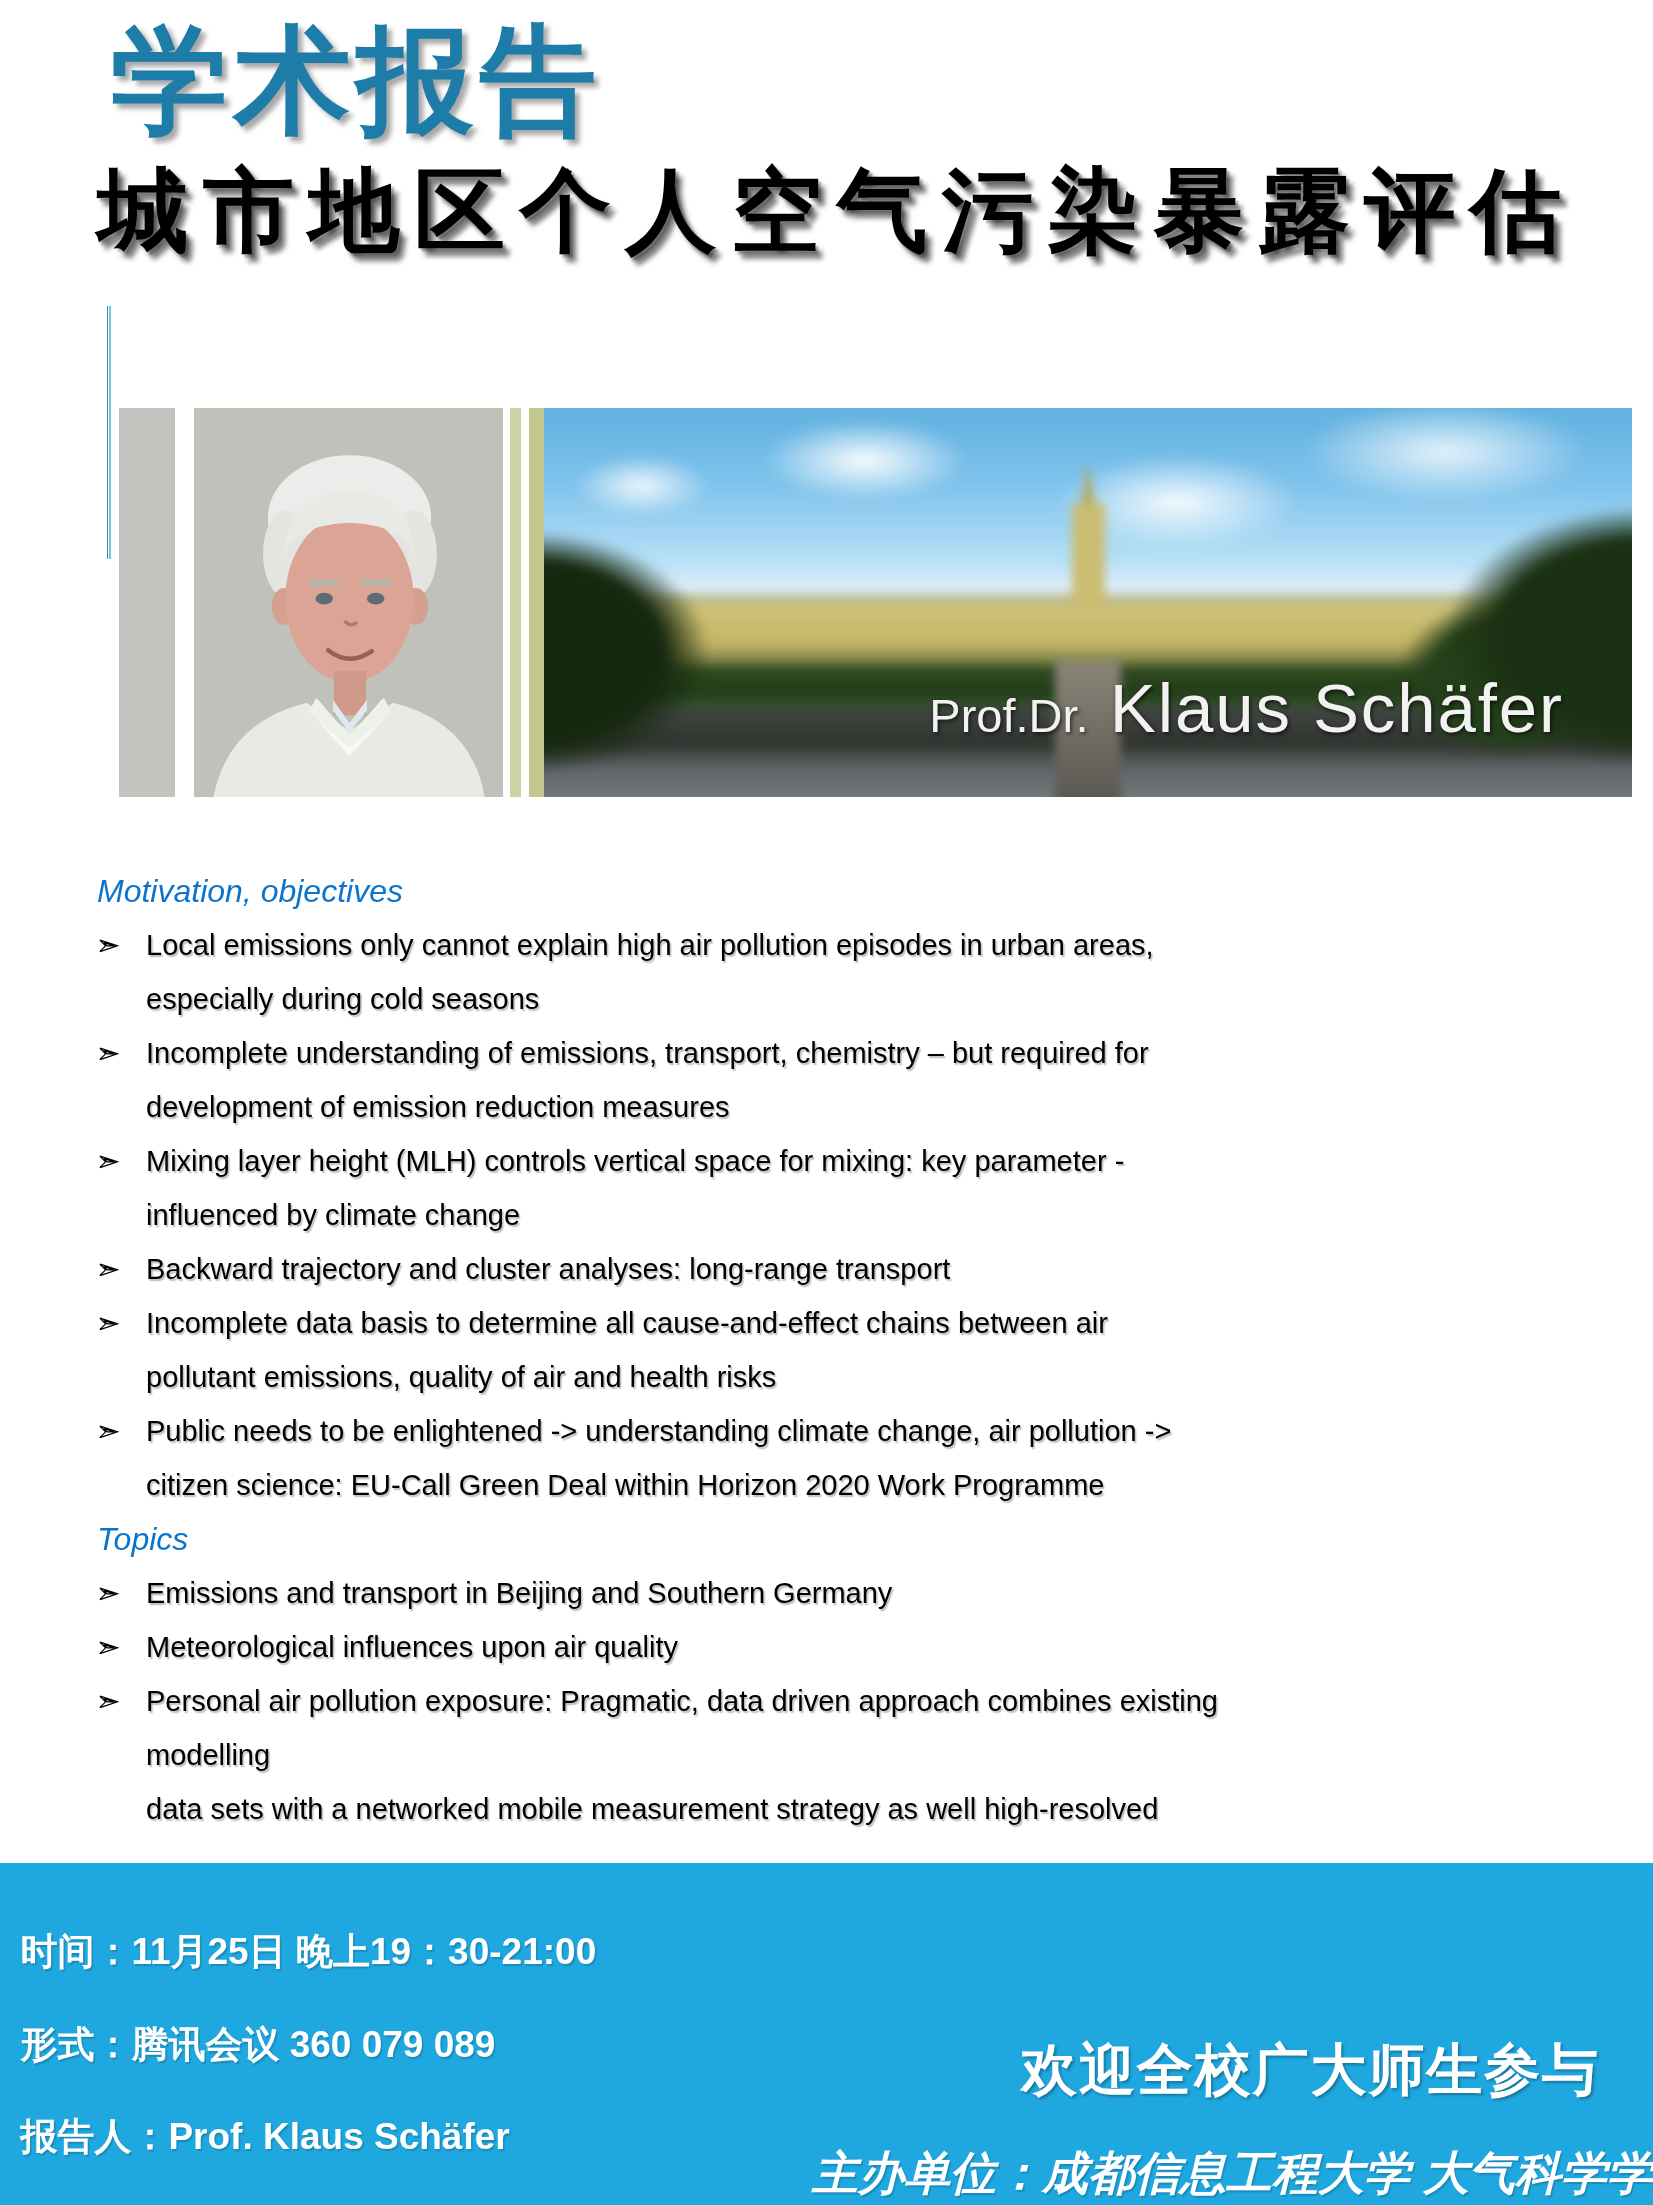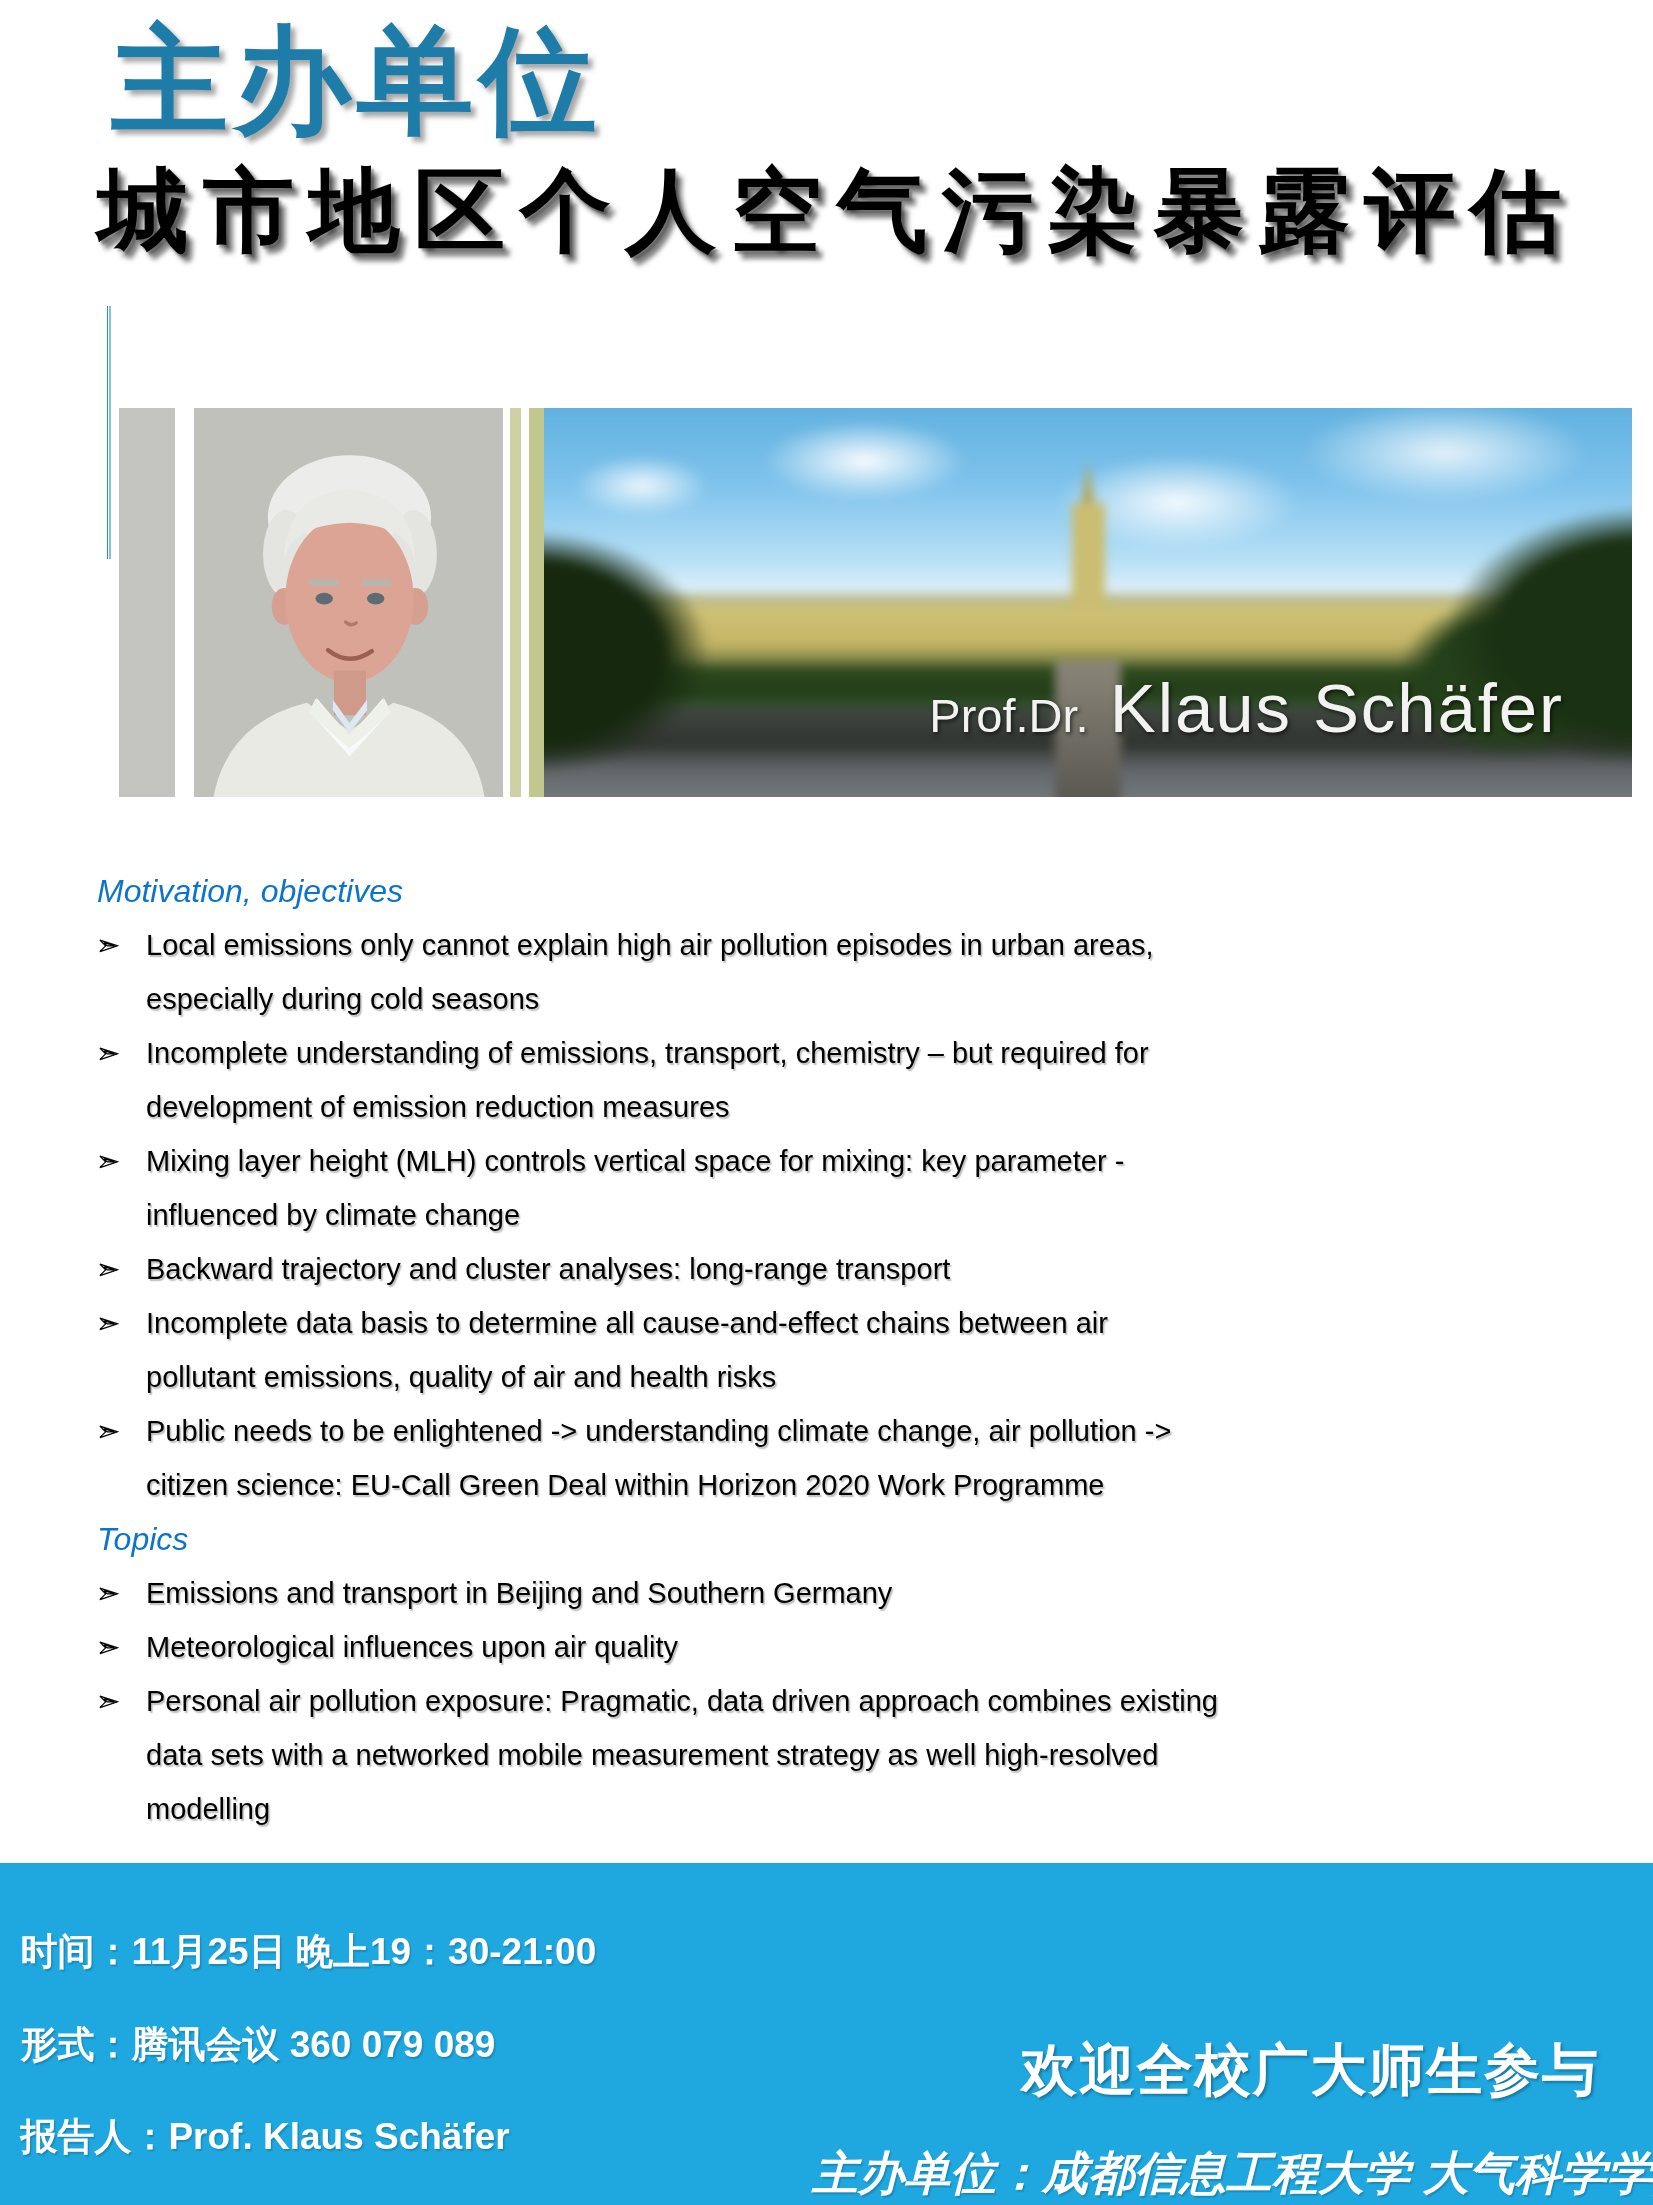--- a/index.html
+++ b/index.html
@@ -108,21 +108,21 @@
   .welcome{position:absolute;left:1021px;top:170px;font-size:56px;letter-spacing:1.9px;
     white-space:nowrap;text-shadow:1.9px 1.9px 2.9px rgba(0,0,0,.3);}
   .organizer{position:absolute;left:812px;top:280px;font-size:46px;white-space:nowrap;
     text-shadow:1.5px 1.5px 1.5px rgba(0,0,0,.18);font-style:italic;}
 </style>
 </head>
 <body>
 
 <div class="poster">
 
-  <div class="kicker">主办单位</div>
+  <div class="kicker">学术报告</div>
 
   <div class="title">
     <div class="t2">城市地区个人空气污染暴露评估</div>
   </div>
 
   <div class="vline"></div>
 
   <div class="strip">
     <div class="bar-gray"></div>
 
@@ -208,22 +208,22 @@
         <span class="arrow">➢</span>
         <div class="bline">Emissions and transport in Beijing and Southern Germany</div>
       </li>
       <li>
         <span class="arrow">➢</span>
         <div class="bline">Meteorological influences upon air quality</div>
       </li>
       <li>
         <span class="arrow">➢</span>
         <div class="bline">Personal air pollution exposure: Pragmatic, data driven approach combines existing</div>
+        <div class="bline">modelling</div>
         <div class="bline">data sets with a networked mobile measurement strategy as well high-resolved</div>
-        <div class="bline">modelling</div>
       </li>
     </ul>
   </div>
 
   <div class="banner">
     <div class="bl l1">时间：11月25日  晚上19：30-21:00</div>
     <div class="bl l2">形式：腾讯会议  360 079 089</div>
     <div class="bl l3">报告人：Prof. Klaus Schäfer</div>
     <div class="welcome">欢迎全校广大师生参与</div>
     <div class="organizer">主办单位：成都信息工程大学 大气科学学院</div>

